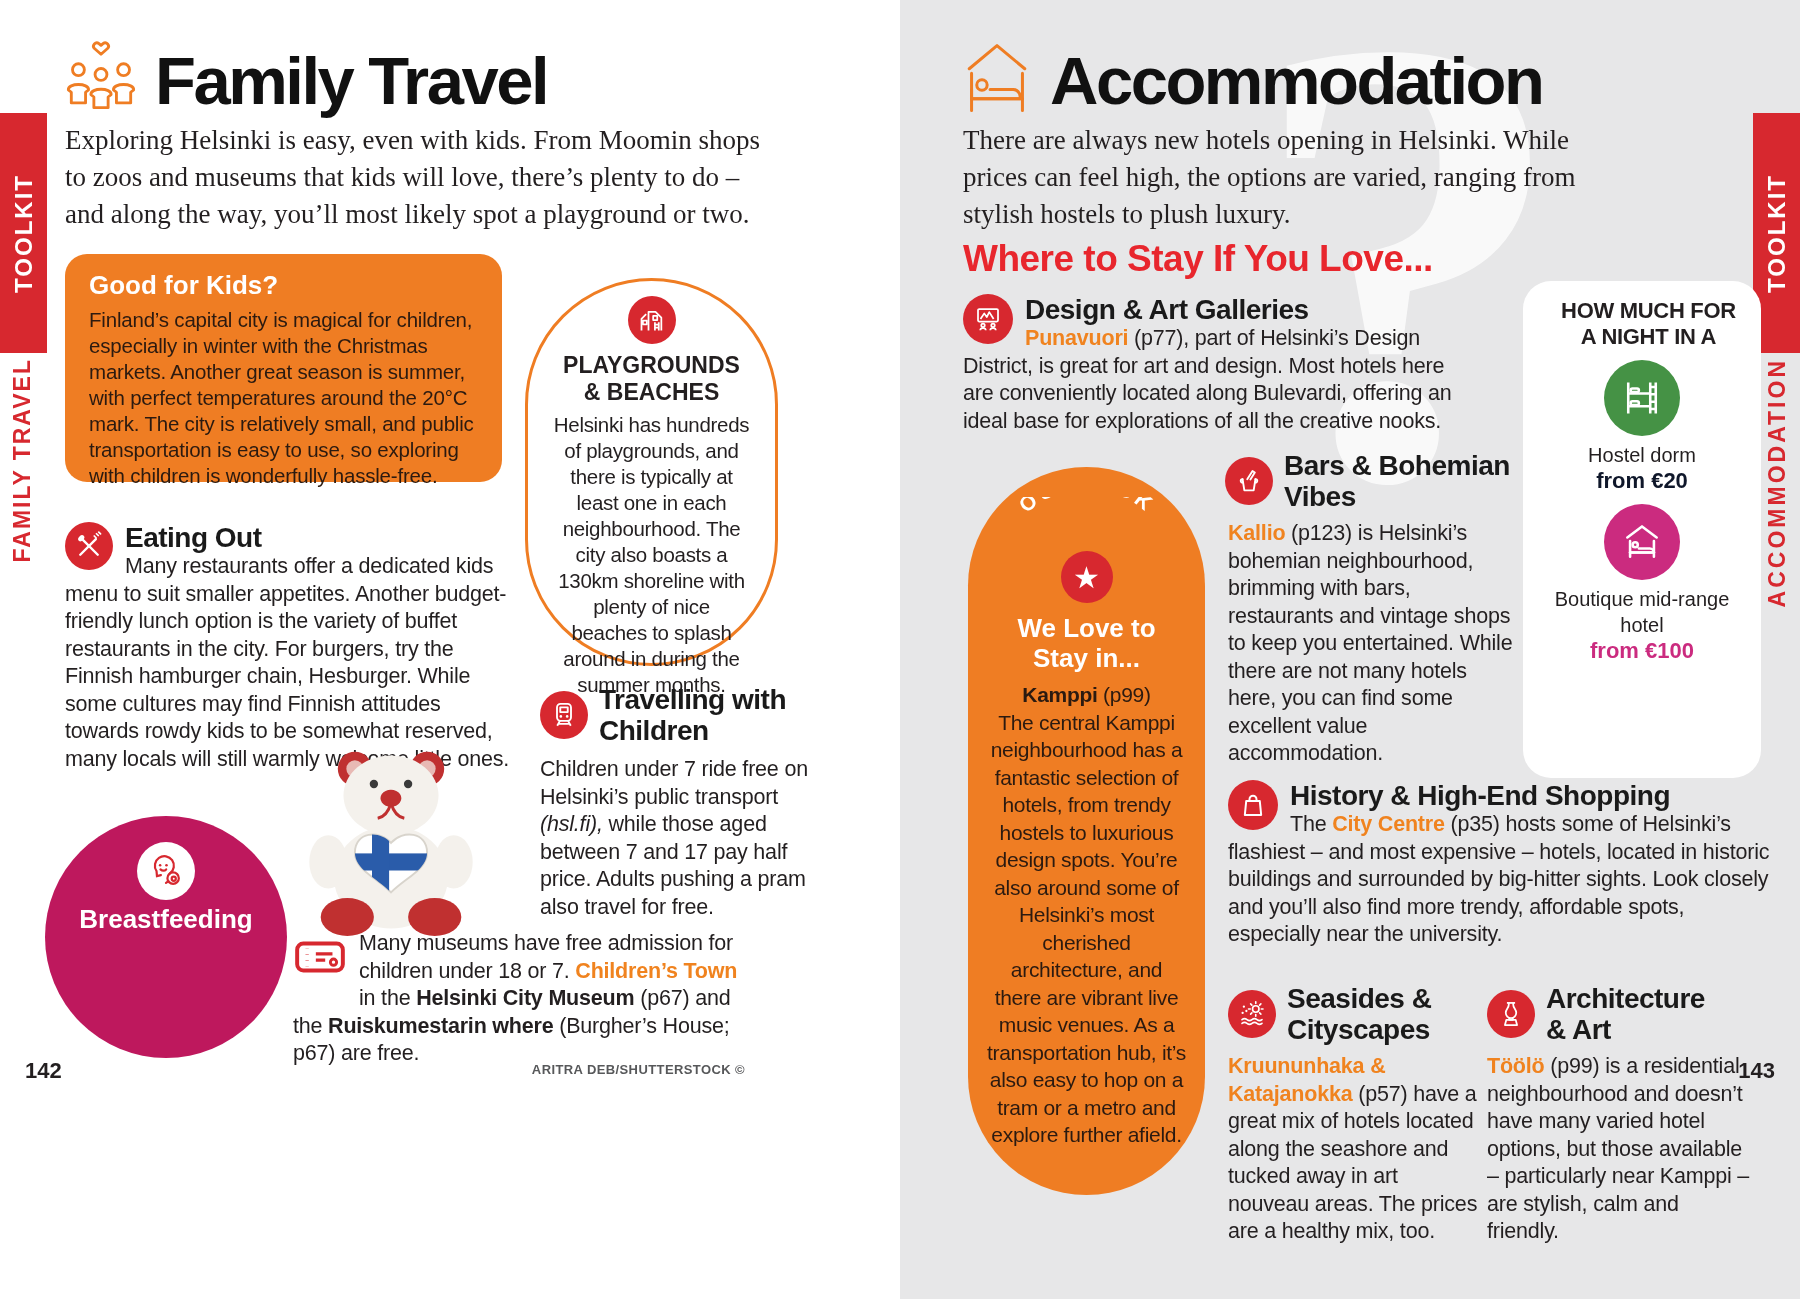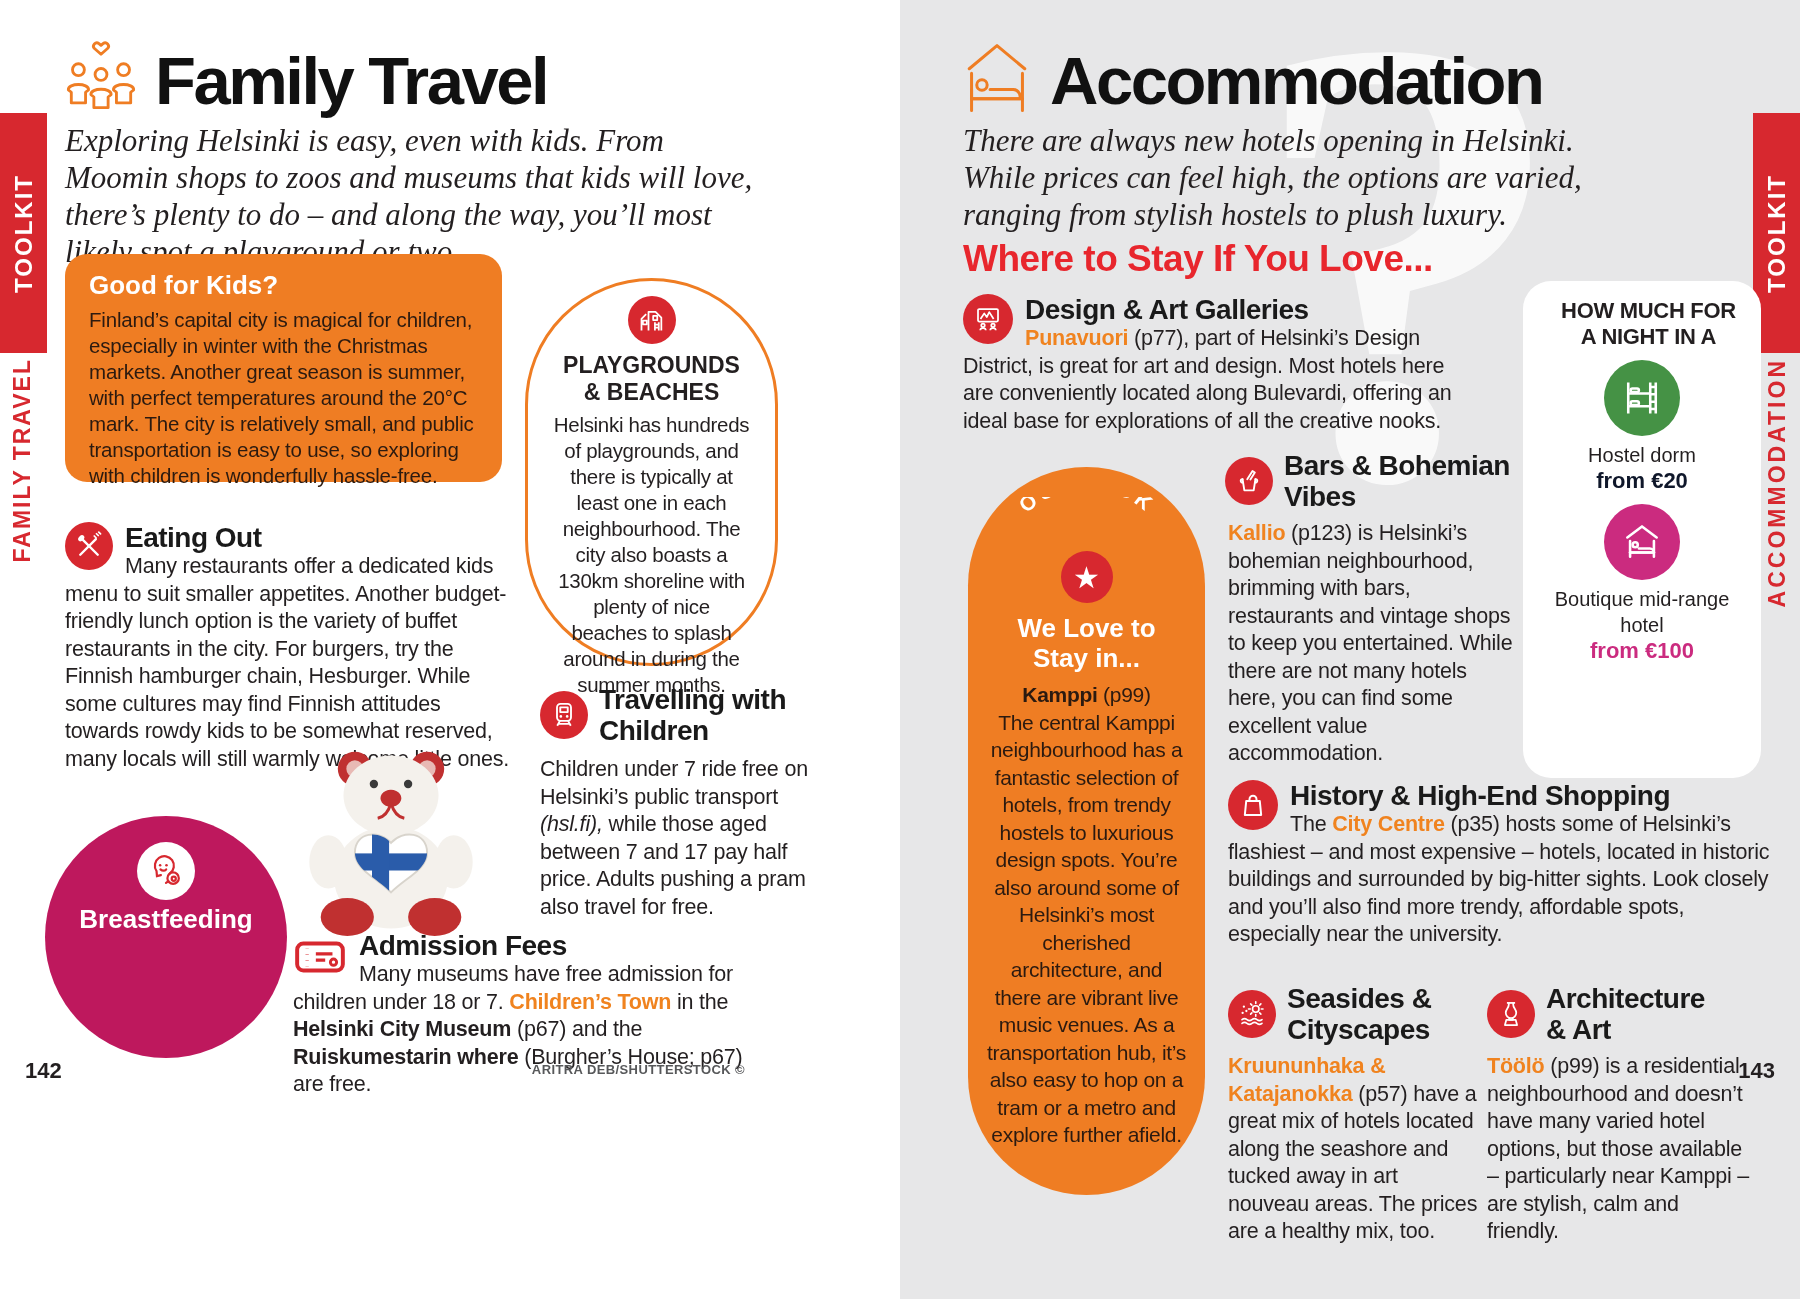--- a/index.html
+++ b/index.html
@@ -20,21 +20,21 @@
     font-weight: 700; letter-spacing: 2px; white-space: nowrap;
   }
   .edge-tab .vtext { color: #fff; font-size: 24px; }
   .edge-section { position: absolute; color: #d7282f; font-size: 23px; }
 
   
   .page-header { position: absolute; display: flex; align-items: center; gap: 16px; }
   .page-title { font-size: 67px; font-weight: 900; letter-spacing: -2.5px; color: #111; }
   .intro {
     position: absolute; font-family: "Liberation Serif", serif;
-    font-size: 31px; line-height: 37px; color: #231f20; font-style: italic;
+    font-size: 27px; line-height: 37px; color: #231f20;
   }
 
   
   .sec-h { font-size: 28px; font-weight: 800; letter-spacing: -0.5px; line-height: 31px; color: #1a1a1a; }
   .body { font-size: 21.5px; line-height: 27.5px; letter-spacing: -0.2px; color: #231f20; }
   .b { font-weight: 700; }
   .i { font-style: italic; }
   .ob { color: #f0831f; font-weight: 700; }
 
   .icon-circle {
@@ -255,21 +255,20 @@
 
   <div class="admission">
     <span class="icon-plain f" style="margin-top:4px;">
       <svg width="54" height="46" viewBox="0 0 26 22" fill="none" stroke="#d7282f" stroke-width="1.9" stroke-linejoin="round">
         <rect x="2" y="4.5" width="22" height="13" rx="3"></rect>
         <path d="M6.8 7 v0.2 M6.8 9.8 v0.2 M6.8 12.6 v0.2 M6.8 15.4 v0.2" stroke-width="1.6"></path>
         <path d="M11 9.5 h8 M11 12.5 h4.5" stroke-width="1.6"></path>
         <circle cx="19.5" cy="13.5" r="1.5" stroke-width="1.4"></circle>
       </svg>
     </span>
-    <h3 class="sec-h">Admission Fees</h3>
     <p class="body"><span>Many museums have free admission for children under 18 or 7. </span><span class="ob">Children’s Town</span><span> in the </span><span class="b">Helsinki City Museum</span><span> (p67) and the </span><span class="b">Ruiskumestarin where</span><span> (Burgher’s House; p67) are free.</span></p>
   </div>
 
   <span class="pageno" style="left:25px;top:1058px;">142</span>
   <span class="credit" style="left:430px;top:1062px;width:315px;text-align:right;">ARITRA DEB/SHUTTERSTOCK ©</span>
 </div>
 
 <div class="page-right">
 
   <span class="qmark">?</span>

